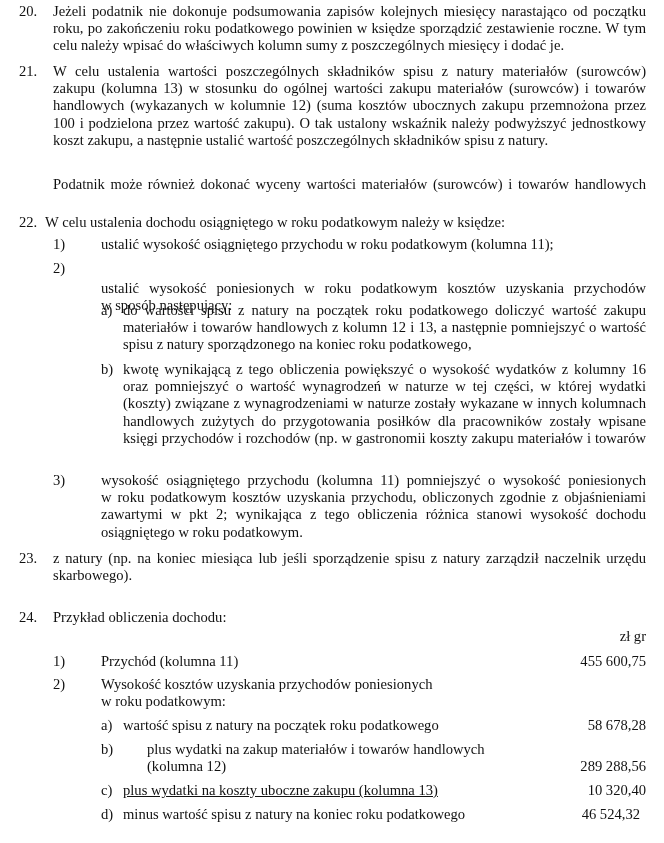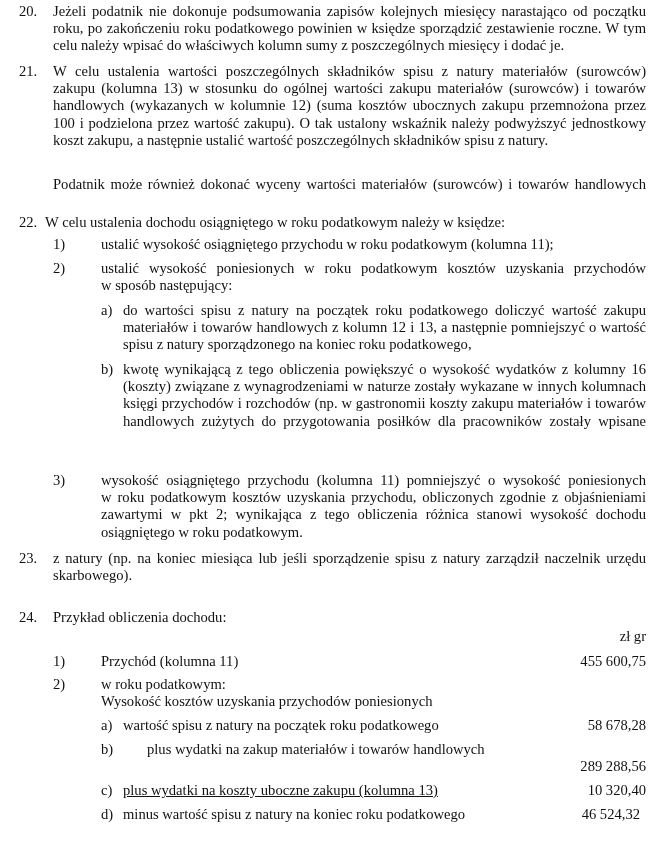--- a/index.html
+++ b/index.html
@@ -51,40 +51,41 @@
   </div>
 </div>
 <div class="para" style="top:236px;">
   <span class="lbl" style="left:53px;">1)</span>
   <div class="txt" style="left:101px; width:545px;">
     <span class="line">ustalić wysokość osiągniętego przychodu w roku podatkowym (kolumna 11);</span>
   </div>
 </div>
 <div class="para" style="top:260px;">
   <span class="lbl" style="left:53px;">2)</span>
-  <div class="txt" style="left:101px; width:545px;">
+  <div class="txt" style="left:101px; width:545px;margin-top:20px;">
     <span class="jl">ustalić wysokość poniesionych w roku podatkowym kosztów uzyskania przychodów</span>
     <span class="line">w sposób następujący:</span>
   </div>
 </div>
 <div class="para" style="top:302px;">
   <span class="lbl" style="left:101px;">a)</span>
   <div class="txt" style="left:123px; width:523px;">
     <span class="jl">do wartości spisu z natury na początek roku podatkowego doliczyć wartość zakupu</span>
     <span class="jl">materiałów i towarów handlowych z kolumn 12 i 13, a następnie pomniejszyć o wartość</span>
     <span class="line">spisu z natury sporządzonego na koniec roku podatkowego,</span>
   </div>
 </div>
 <div class="para" style="top:361px;">
   <span class="lbl" style="left:101px;">b)</span>
   <div class="txt" style="left:123px; width:523px;">
     <span class="jl">kwotę wynikającą z tego obliczenia powiększyć o wysokość wydatków z kolumny 16</span>
+    <span class="jl">oraz pomniejszyć o wartość wynagrodzeń w naturze w tej części, w której wydatki</span>
     <span class="jl">(koszty) związane z wynagrodzeniami w naturze zostały wykazane w innych kolumnach</span>
+    <span class="jl">handlowych zużytych do przygotowania posiłków dla pracowników zostały wpisane</span>
     <span class="jl">księgi przychodów i rozchodów (np. w gastronomii koszty zakupu materiałów i towarów</span>
-    <span class="jl">handlowych zużytych do przygotowania posiłków dla pracowników zostały wpisane</span>
   </div>
 </div>
 <div class="para" style="top:472px;">
   <span class="lbl" style="left:53px;">3)</span>
   <div class="txt" style="left:101px; width:545px;">
     <span class="jl">wysokość osiągniętego przychodu (kolumna 11) pomniejszyć o wysokość poniesionych</span>
     <span class="jl">w roku podatkowym kosztów uzyskania przychodu, obliczonych zgodnie z objaśnieniami</span>
     <span class="jl">zawartymi w pkt 2; wynikająca z tego obliczenia różnica stanowi wysokość dochodu</span>
     <span class="line">osiągniętego w roku podatkowym.</span>
   </div>
@@ -111,35 +112,36 @@
 <div class="para" style="top:653px;">
   <span class="lbl" style="left:53px;">1)</span>
   <div class="txt" style="left:101px;">
     <span class="line">Przychód (kolumna 11)</span>
   </div>
   <span class="amt">455 600,75</span>
 </div>
 <div class="para" style="top:676px;">
   <span class="lbl" style="left:53px;">2)</span>
   <div class="txt" style="left:101px;">
+    <span class="line">Wysokość kosztów uzyskania przychodów poniesionych</span>
     <span class="line">w roku podatkowym:</span>
-    <span class="line">Wysokość kosztów uzyskania przychodów poniesionych</span>
   </div>
 </div>
 <div class="para" style="top:717px;">
   <span class="lbl" style="left:101px;">a)</span>
   <div class="txt" style="left:123px;">
     <span class="line">wartość spisu z natury na początek roku podatkowego</span>
   </div>
   <span class="amt">58 678,28</span>
 </div>
 <div class="para" style="top:741px;">
   <span class="lbl" style="left:101px;">b)</span>
   <div class="txt" style="left:123px;margin-left:24px;">
     <span class="line">plus wydatki na zakup materiałów i towarów handlowych</span>
+    <span class="line">(kolumna 12)</span>
   </div>
   <span class="amt" style="top:17px;">289 288,56</span>
 </div>
 <div class="para" style="top:782px;">
   <span class="lbl" style="left:101px;">c)</span>
   <div class="txt" style="left:123px;text-decoration:underline;">
     <span class="line">plus wydatki na koszty uboczne zakupu (kolumna 13)</span>
   </div>
   <span class="amt">10 320,40</span>
 </div>

